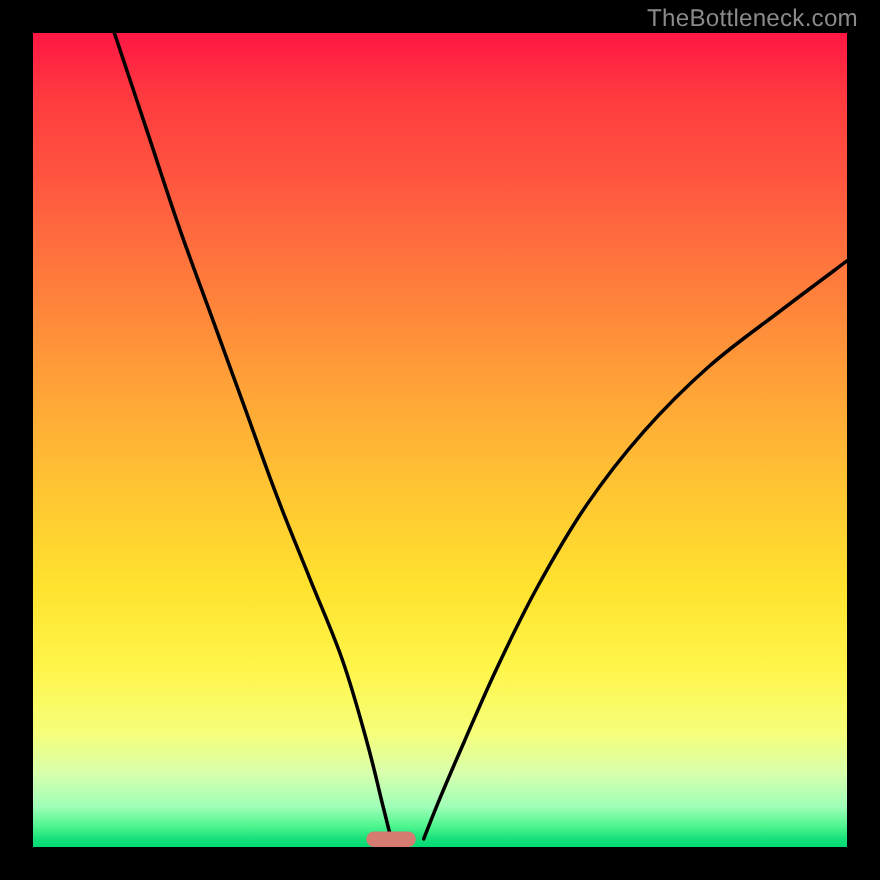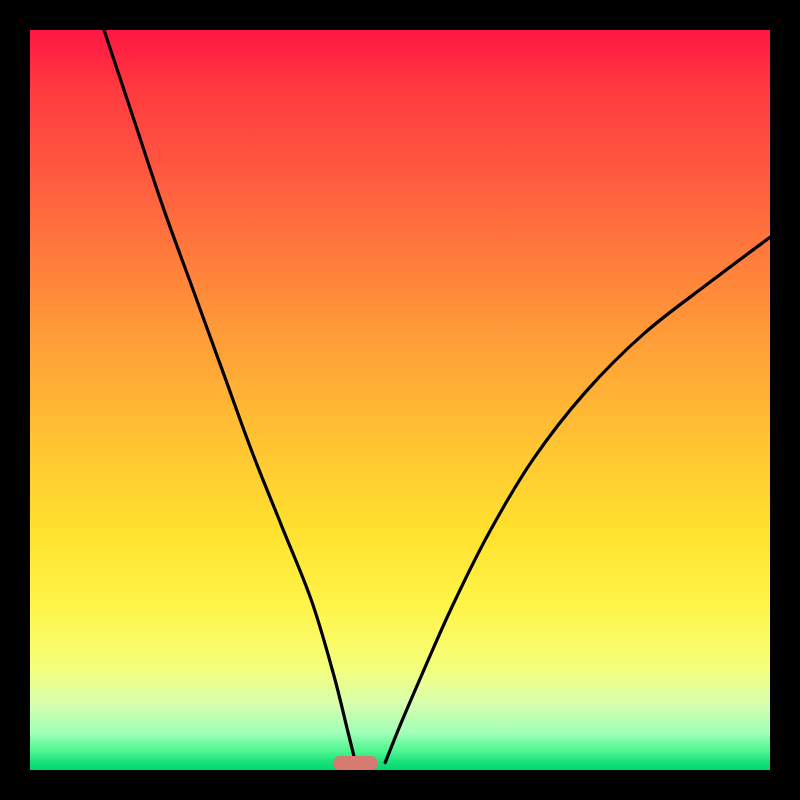--- a/index.html
+++ b/index.html
@@ -70,20 +70,21 @@
     fill: none;
     stroke: #000;
     stroke-width: 3.2;
     stroke-linecap: round;
   }
 </style>
 </head>
 <body>
 
 <div class="frame">
+  <div class="watermark">TheBottleneck.com</div>
   <div class="plot">
     <div class="gradient"></div>
     <svg class="curves" viewBox="0 0 740 740" preserveAspectRatio="none">
       <path id="curve-left" class="curve" d="M 74,0 C 79.328,15.983999999999991 92.94400000000002,56.83199999999995 103.60000000000001,88.79999999999995 C 114.256,120.76799999999996 122.54399999999998,146.96400000000003 133.2,177.60000000000002 C 143.856,208.23600000000002 152.144,229.696 162.8,259 C 173.45600000000002,288.304 181.744,311.096 192.4,340.4 C 203.056,369.70399999999995 211.344,393.82800000000003 222,421.8 C 232.656,449.772 240.94400000000002,469.15999999999997 251.60000000000002,495.79999999999995 C 262.25600000000003,522.4399999999999 271.876,543.16 281.2,569.8 C 290.524,596.4399999999999 296.73999999999995,619.824 303.4,643.8 C 310.06,667.776 314.204,687.016 318.2,703 C 322.19599999999997,718.984 324.26800000000003,727.272 325.6,732.6"></path>
       <path id="curve-right" class="curve" d="M 355.2,732.6 C 357.864,725.94 363.34,711.5840000000001 370,695.6 C 376.66,679.616 382.87600000000003,665.112 392.20000000000005,643.8 C 401.52400000000006,622.4879999999999 409.81199999999995,602.508 421.79999999999995,577.2 C 433.78799999999995,551.892 444.148,529.84 458.8,503.2 C 473.452,476.56 485.88400000000007,454.508 503.20000000000005,429.2 C 520.5160000000001,403.892 535.02,385.24399999999997 555,362.59999999999997 C 574.98,339.95599999999996 591.5559999999999,323.38000000000005 614.1999999999999,303.40000000000003 C 636.8439999999999,283.42 658.1560000000001,268.91599999999994 680.8000000000001,251.59999999999997 C 703.4440000000001,234.28399999999996 729.344,215.19200000000004 740,207.20000000000005"></path>
     </svg>
     <div id="marker" class="marker" style="width: 44.4px; left: 303.4px; top: 725.6px; background: rgb(214, 123, 114);"></div>
   </div>
 </div>
 

